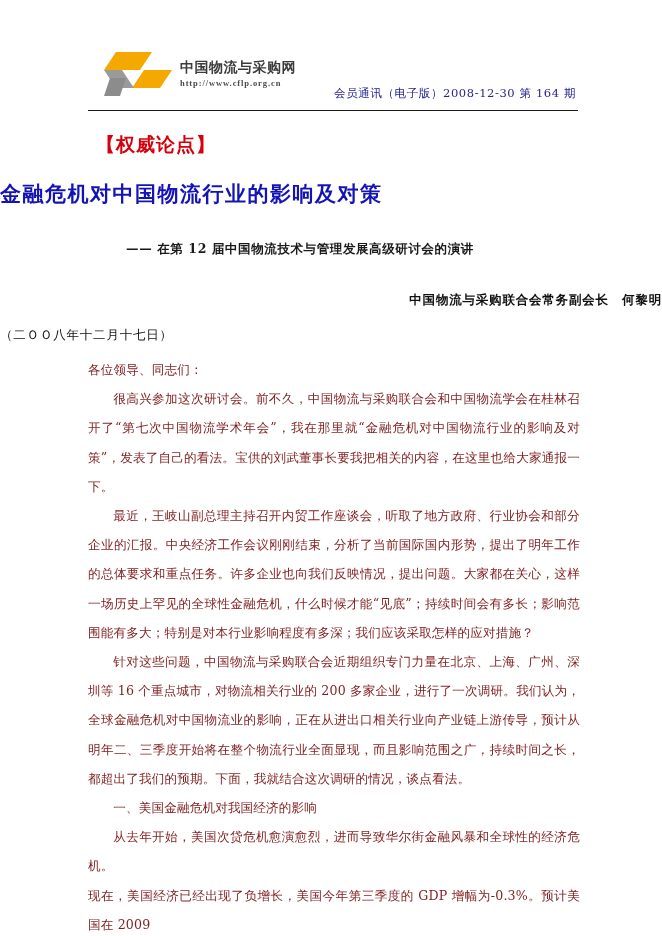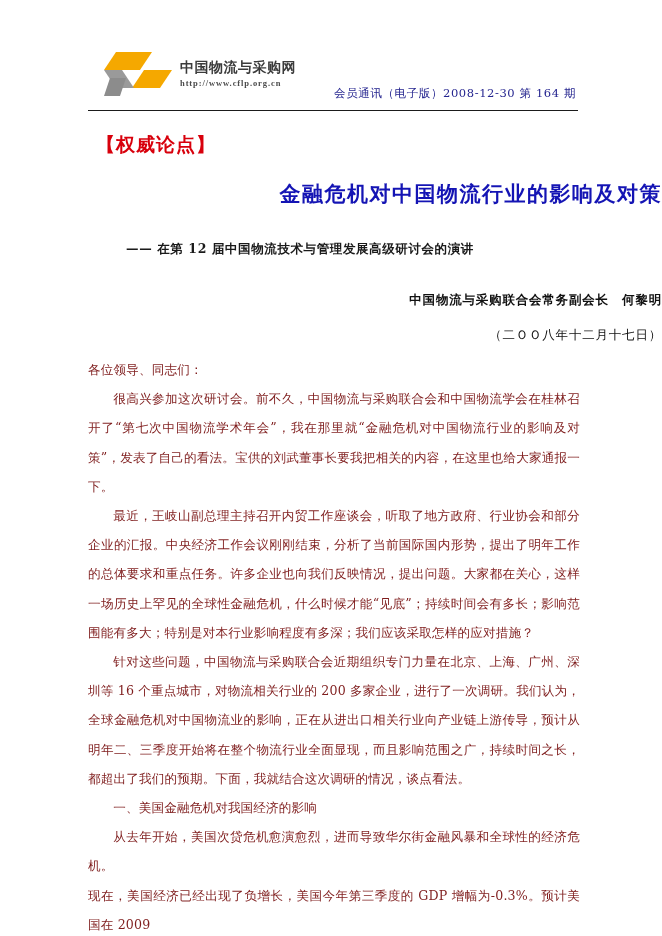--- a/index.html
+++ b/index.html
@@ -100,21 +100,21 @@
     color: #d8000c;
     letter-spacing: 1px;
     white-space: nowrap;
     text-align: right;
   }
   .doc-title {
     position: absolute;
     left: 0;
     top: 180px;
     width: 662px;
-    text-align: right;
+    text-align: left;
     font-family: "DejaVu Serif", "Liberation Serif", serif;
     font-size: 21px;
     font-weight: bold;
     color: #1414b4;
     letter-spacing: 1.5px;
   }
   .doc-subtitle {
     position: absolute;
     left: 0;
     top: 241px;
@@ -136,21 +136,21 @@
     font-size: 12.5px;
     font-weight: bold;
     color: #111111;
     letter-spacing: 0.8px;
   }
   .doc-date {
     position: absolute;
     left: 0;
     top: 327px;
     width: 662px;
-    text-align: right;
+    text-align: left;
     font-family: "DejaVu Serif", "Liberation Serif", serif;
     font-size: 12.5px;
     color: #111111;
     letter-spacing: 0.8px;
   }
 
   
   .body-text {
     position: absolute;
     left: 88px;

